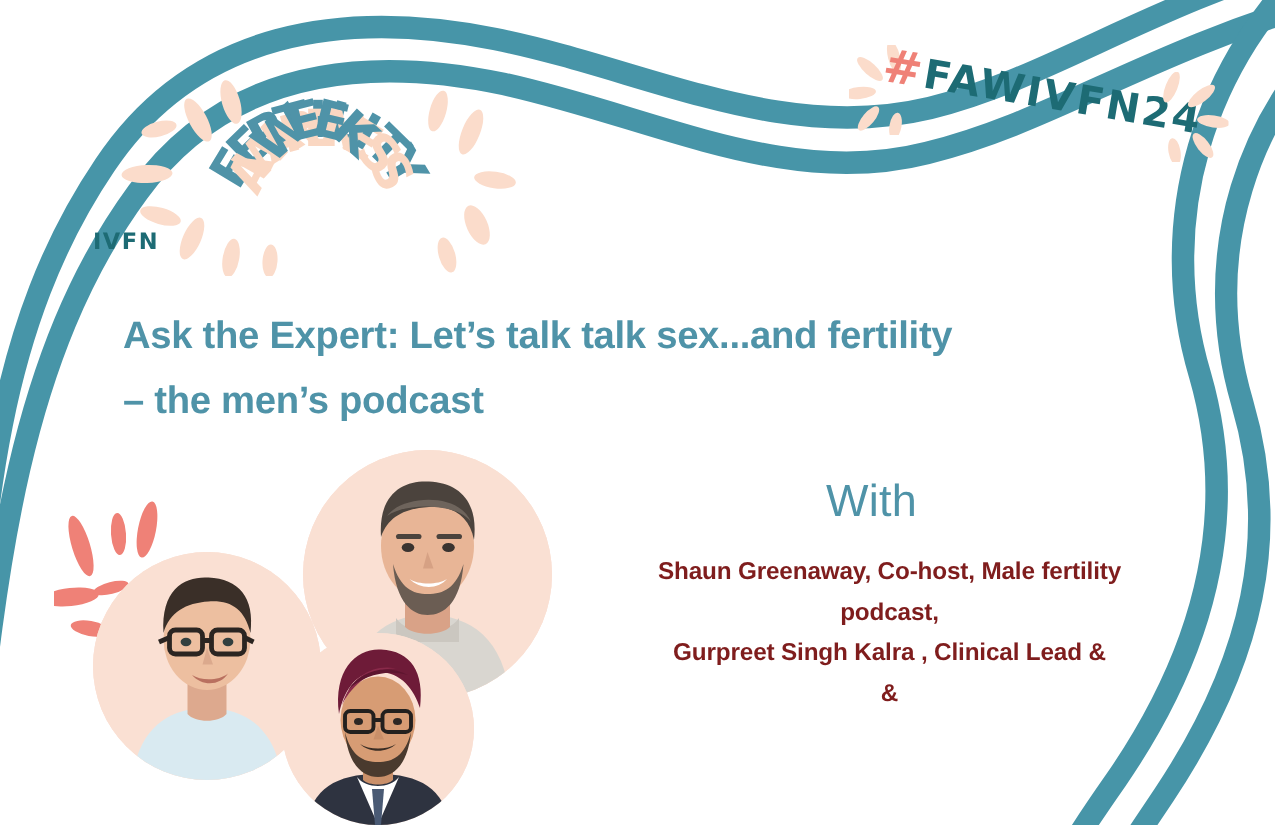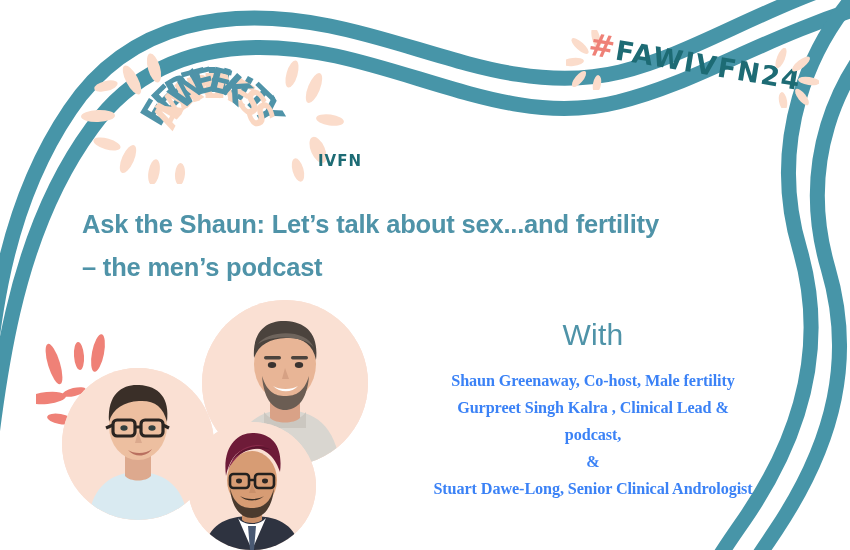--- a/index.html
+++ b/index.html
@@ -41,25 +41,25 @@
   .photo{position:absolute;border-radius:50%;background:#fae0d3;overflow:hidden;}
   .ph-a{left:202px;top:300px;width:166px;height:166px;}
   .ph-b{left:62px;top:368px;width:152px;height:152px;}
   .ph-c{left:188px;top:422px;width:128px;height:128px;}
   .photo svg{display:block;width:100%;height:100%;}
 
   
   .coral-burst{position:absolute;left:36px;top:326px;width:96px;height:102px;}
 
   
-  .with{position:absolute;left:398px;top:318px;width:390px;text-align:center;
+  .with{position:absolute;left:386px;top:318px;width:390px;text-align:center;
         color:#4f93a8;font-size:30px;font-weight:normal;letter-spacing:0.2px;}
   .speakers{position:absolute;left:390px;top:368px;width:406px;text-align:center;
-            color:#3b82f6;font-size:16.2px;font-weight:bold;line-height:27px;
-            letter-spacing:-0.1px;font-family:Liberation Serif, serif;}
+            color:#7f1d1d;font-size:16.2px;font-weight:bold;line-height:27px;
+            letter-spacing:-0.1px;}
   .sp-line{display:block;}
 </style>
 </head>
 <body>
 
 <div class="canvas">
 
   <svg class="frame-svg" viewBox="0 0 850 550" preserveAspectRatio="none" aria-hidden="true">
     <defs>
       <clipPath id="clipAll">
@@ -124,21 +124,21 @@
           <span class="arc-char" style="color: rgb(250, 215, 194); font-size: 34px; transform: translate(2px, 34px) rotate(31.5deg) translate(0px, -52px) rotate(0deg) translate(-50%, -50%);">E</span>
           <span class="arc-char" style="color: rgb(250, 215, 194); font-size: 34px; transform: translate(2px, 34px) rotate(47.25deg) translate(0px, -52px) rotate(0deg) translate(-50%, -50%);">S</span>
           <span class="arc-char" style="color: rgb(250, 215, 194); font-size: 34px; transform: translate(2px, 34px) rotate(63deg) translate(0px, -52px) rotate(0deg) translate(-50%, -50%);">S</span>
         </div>
       <div id="logo-arc-3" style="position: absolute; left: 0px; top: 0px; width: 300px; height: 160px;">
           <span class="arc-char" style="color: rgb(79, 147, 168); font-size: 34px; transform: translate(0px, 12px) rotate(-42deg) translate(0px, -36px) rotate(0deg) translate(-50%, -50%);">W</span>
           <span class="arc-char" style="color: rgb(79, 147, 168); font-size: 34px; transform: translate(0px, 12px) rotate(-14deg) translate(0px, -36px) rotate(0deg) translate(-50%, -50%);">E</span>
           <span class="arc-char" style="color: rgb(79, 147, 168); font-size: 34px; transform: translate(0px, 12px) rotate(14deg) translate(0px, -36px) rotate(0deg) translate(-50%, -50%);">E</span>
           <span class="arc-char" style="color: rgb(79, 147, 168); font-size: 34px; transform: translate(0px, 12px) rotate(42deg) translate(0px, -36px) rotate(0deg) translate(-50%, -50%);">K</span>
         </div>
-      <div id="logo-arc-4" style="position:absolute;left:0;top:128px;width:300px;text-align:right;
+      <div id="logo-arc-4" style="position:absolute;left:0;top:128px;width:300px;text-align:left;
                   color:#1d6b74;font-family:'DejaVu Sans',sans-serif;font-weight:bold;
                   font-size:15px;letter-spacing:1px;">IVFN</div>
     </div>
   </div>
 
   <svg class="hash-burst-l" viewBox="0 0 58 60" aria-hidden="true">
     <g fill="#fbdccb">
       <ellipse cx="30" cy="8" rx="4" ry="11" transform="rotate(-14 30 8)"></ellipse>
       <ellipse cx="14" cy="16" rx="4" ry="11" transform="rotate(-48 14 16)"></ellipse>
       <ellipse cx="7" cy="32" rx="11" ry="4" transform="rotate(-6 7 32)"></ellipse>
@@ -155,21 +155,21 @@
     <g fill="#fbdccb">
       <ellipse cx="24" cy="10" rx="4" ry="11" transform="rotate(22 24 10)"></ellipse>
       <ellipse cx="44" cy="16" rx="4" ry="11" transform="rotate(52 44 16)"></ellipse>
       <ellipse cx="52" cy="33" rx="11" ry="4" transform="rotate(8 52 33)"></ellipse>
       <ellipse cx="45" cy="49" rx="4" ry="10" transform="rotate(-38 45 49)"></ellipse>
       <ellipse cx="26" cy="53" rx="4" ry="9" transform="rotate(-10 26 53)"></ellipse>
     </g>
   </svg>
 
   <div class="headline">
-    <div>Ask the Shaun: Let’s talk about sex...and fertility</div>
+    <div>Ask the Expert: Let’s talk talk sex...and fertility</div>
     <div>– the men’s podcast</div>
   </div>
 
   <svg class="coral-burst" viewBox="0 0 96 102" aria-hidden="true">
     <g fill="#ef8177">
       <ellipse cx="18" cy="38" rx="6" ry="21" transform="rotate(-17 18 38)"></ellipse>
       <ellipse cx="43" cy="30" rx="5" ry="14" transform="rotate(-4 43 30)"></ellipse>
       <ellipse cx="62" cy="27" rx="6" ry="19" transform="rotate(11 62 27)"></ellipse>
       <ellipse cx="11" cy="72" rx="19" ry="6" transform="rotate(-6 11 72)"></ellipse>
       <ellipse cx="38" cy="66" rx="12" ry="4" transform="rotate(-14 38 66)"></ellipse>
@@ -265,19 +265,18 @@
 
       <path d="M42 66 C44 88 54 96 64 96 C74 96 84 88 86 66
                C82 82 74 86 64 86 C54 86 46 82 42 66 Z" fill="#4a3a2e"></path>
       <path d="M52 74 C58 80 70 80 76 74 C70 78 58 78 52 74 Z" fill="#3a2d24"></path>
     </svg>
   </div>
 
   <div class="with">With</div>
   <div class="speakers">
     <span class="sp-line">Shaun Greenaway, Co-host, Male fertility</span>
+    <span class="sp-line">podcast,</span>
     <span class="sp-line">Gurpreet Singh Kalra , Clinical Lead &amp;</span>
-    <span class="sp-line">podcast,</span>
     <span class="sp-line">&amp;</span>
-    <span class="sp-line">Stuart Dawe-Long, Senior Clinical Andrologist</span>
   </div>
 
 </div>
 
 </body></html>

